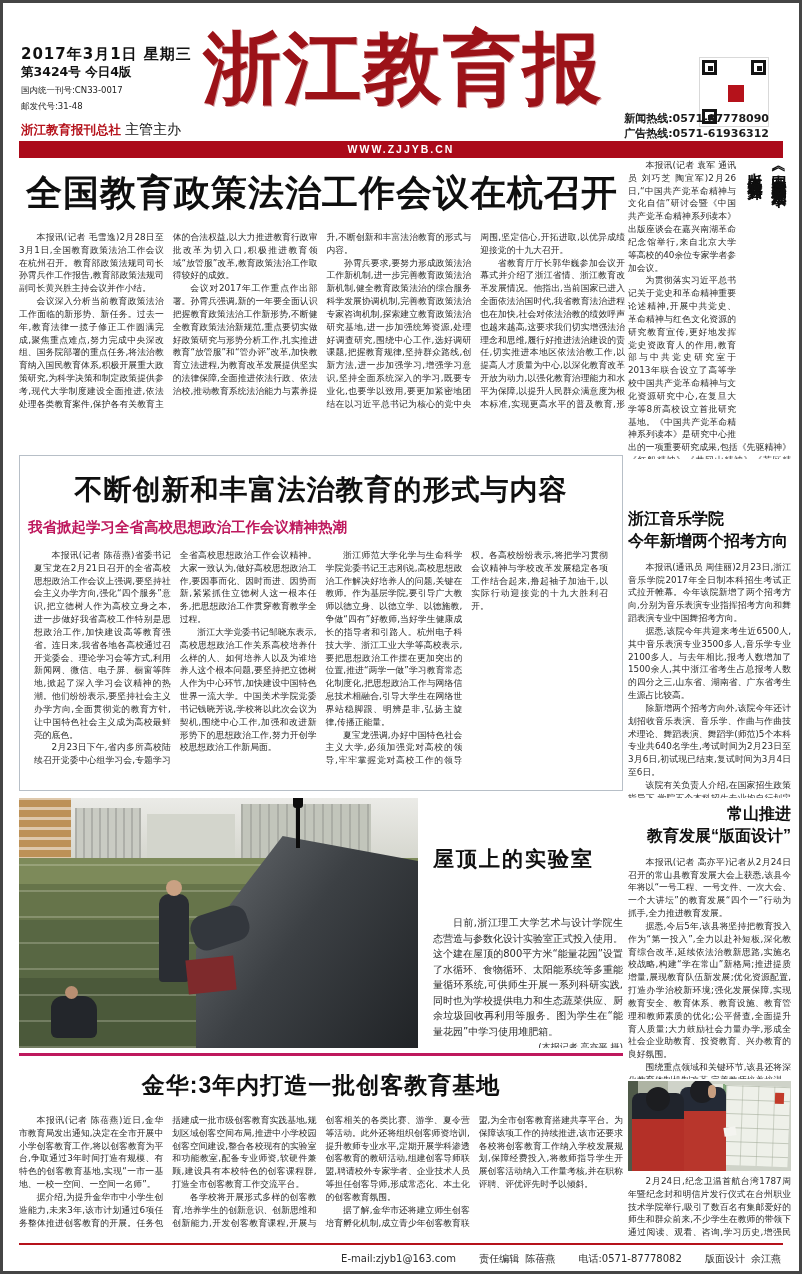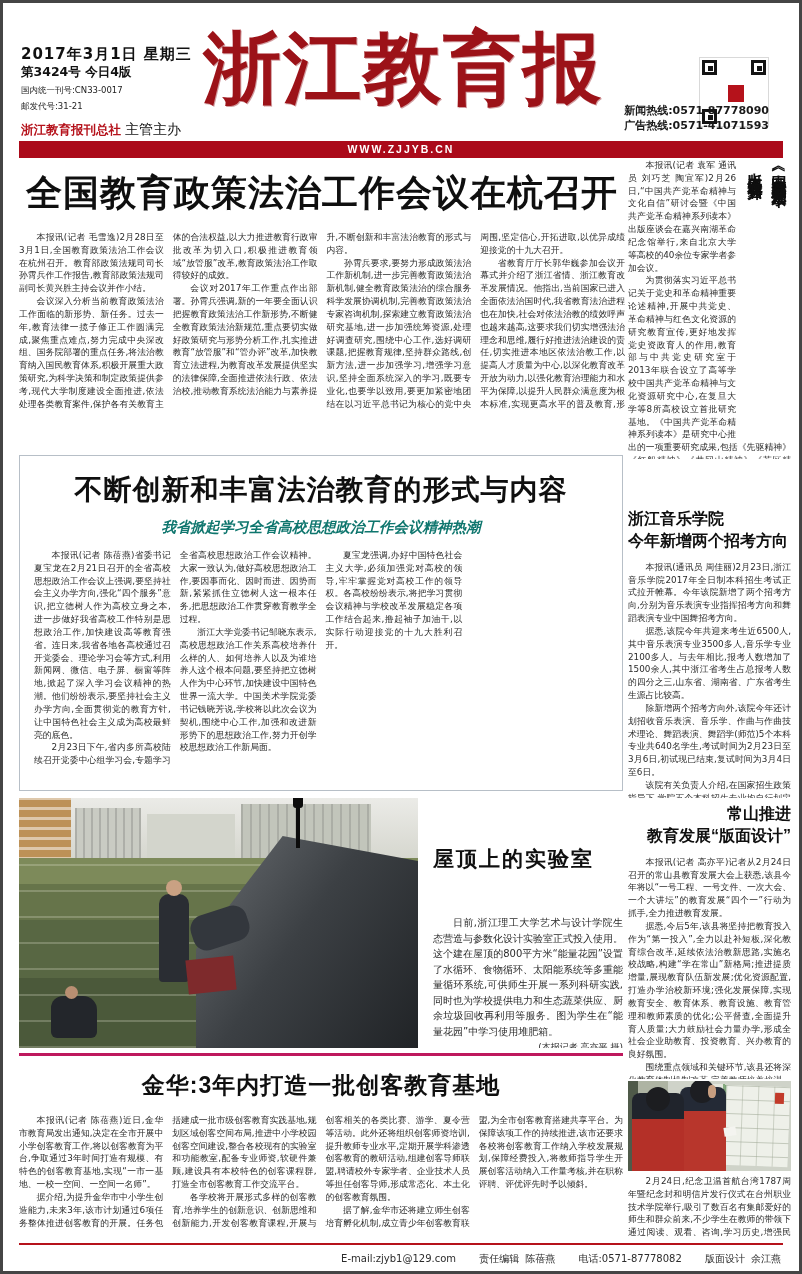--- a/index.html
+++ b/index.html
@@ -11,21 +11,21 @@
   .pub-info .d2{font-size:12.5px;font-weight:bold;}
   .pub-info .d3,.pub-info .d4{font-size:8.5px;margin-top:4px;color:#222;}
   .publisher{left:18px;top:118px;font-size:12.5px;font-weight:bold;color:#b5121b;}
   .publisher .suffix{font-size:14px;color:#111;font-weight:normal;margin-left:4px;font-family:Liberation Serif, serif;}
   .masthead-title{left:192px;top:20px;width:416px;text-align:center;font-family:"DejaVu Serif",serif;font-weight:bold;font-size:78px;line-height:1.15;color:#9c1218;letter-spacing:2px;text-shadow:1px 1px 0 rgba(140,10,18,.4);}
   .qr{right:30px;top:54px;width:68px;height:68px;border:1px solid #d9d9d9;background-color:#fff;background-image:repeating-linear-gradient(0deg,#161616 0 4px,#fff 4px 8px),repeating-linear-gradient(90deg,#161616 0 4px,#fff 4px 8px);background-blend-mode:lighten;}
   .qr .f{position:absolute;width:15px;height:15px;border:3px solid #141414;background:#fff;box-sizing:border-box;}
   .qr .f::after{content:"";position:absolute;left:3px;top:3px;width:5px;height:5px;background:#141414;}
   .qr .f.tl{left:2px;top:2px}.qr .f.tr{right:2px;top:2px}.qr .f.bl{left:2px;bottom:2px}
   .qr .c{position:absolute;left:26px;top:25px;width:16px;height:17px;background:#b5121b;border:2px solid #fff;}
-  .hotlines{right:30px;top:100px;text-align:right;font-size:11px;font-weight:bold;color:#1a1a1a;line-height:15px;}
+  .hotlines{right:30px;top:108px;text-align:right;font-size:11px;font-weight:bold;color:#1a1a1a;line-height:15px;}
   .site-bar{left:16px;right:16px;top:138px;height:17px;background:#ab0a1a;color:#fff;text-align:center;font-size:10.5px;font-weight:bold;letter-spacing:2px;line-height:17px;font-family:"Liberation Sans",sans-serif;}
   
   .bodytext{font-size:8.8px;line-height:1.46;color:#2b2b2b;text-align:justify;}
   .bodytext p{margin:0;text-indent:2em;}
   .cols4{column-count:4;column-gap:9px;column-fill:auto;overflow:hidden;}
   h1,h2,h3{font-family:"Liberation Sans","DejaVu Sans",sans-serif;color:#0f0f0f;}
   
   .lead-hl{left:16px;top:166px;width:606px;margin:0;text-align:center;font-size:36px;font-weight:900;letter-spacing:1px;}
   .lead-body{left:16px;top:228px;width:606px;height:192px;}
   
@@ -34,21 +34,21 @@
   .vtitle{float:right;writing-mode:vertical-rl;height:272px;margin:2px 0 6px 7px;font-family:"Liberation Sans",sans-serif;font-weight:bold;font-size:15px;letter-spacing:1.5px;color:#0f0f0f;}
   .vtitle span{display:block;line-height:24px;}
   .rb h3{margin:0 0 8px 0;font-size:16px;line-height:1.4;font-weight:800;}
   .rb h3 span{display:block;}
   .rb2{top:505px;height:290px;}
   .rb3{top:800px;height:276px;}
   .rb3 h3{text-align:right;}
   
   .mid-box{left:16px;top:452px;width:604px;height:336px;border:1px solid #b7bfc7;box-sizing:border-box;}
   .mid-hl{margin:15px 8px 0;text-align:center;font-size:28px;font-weight:900;letter-spacing:1px;}
-  .mid-sub{margin:9px 8px 0;text-align:center;font-size:14.5px;font-weight:bold;color:#0f766e;font-style:italic;}
+  .mid-sub{margin:9px 8px 0;text-align:left;font-size:14.5px;font-weight:bold;color:#be185d;}
   .mid-body{margin:12px 14px 0;height:220px;}
   
   .photo1{left:16px;top:795px;width:399px;height:250px;background:#cfd2c6;overflow:hidden;}
   .photo1 .sky{position:absolute;left:0;top:0;width:100%;height:60px;background:linear-gradient(#ebebe7,#d6d7cf);}
   .photo1 .bld{position:absolute;}
   .photo1 .bld1{left:0;top:0;width:52px;height:112px;background:#bd9157;background-image:repeating-linear-gradient(0deg,rgba(255,255,255,.5) 0 3px,transparent 3px 10px);}
   .photo1 .bld2{left:56px;top:10px;width:66px;height:50px;background:#c9cbc3;background-image:repeating-linear-gradient(90deg,rgba(90,90,90,.25) 0 2px,transparent 2px 8px);}
   .photo1 .bld3{left:128px;top:16px;width:88px;height:44px;background:#d3d5cc;}
   .photo1 .bld4{left:222px;top:6px;width:130px;height:54px;background:#c2c5bb;background-image:repeating-linear-gradient(90deg,rgba(80,80,80,.2) 0 2px,transparent 2px 9px);}
   .photo1 .green{position:absolute;left:0;top:60px;width:100%;height:190px;background:linear-gradient(#7d8a5a 0 26px,#66744a 26px 62px,#586743 62px 120px,#4b593a 120px);background-blend-mode:normal;}
@@ -91,35 +91,35 @@
 </style>
 </head>
 <body>
 
 <div class="page">
 
   <div class="abs pub-info">
     <div class="d1">2017年3月1日 星期三</div>
     <div class="d2">第3424号 今日4版</div>
     <div class="d3">国内统一刊号:CN33-0017</div>
-    <div class="d4">邮发代号:31-21</div>
+    <div class="d4">邮发代号:31-48</div>
   </div>
   <div class="abs publisher">
     <span>浙江教育报刊总社</span><span class="suffix">主管主办</span>
   </div>
   <div class="abs masthead-title">浙江教育报</div>
   <div class="abs qr">
     <div class="f tl"></div>
     <div class="f tr"></div>
     <div class="f bl"></div>
     <div class="c"></div>
   </div>
   <div class="abs hotlines">
     <div>新闻热线:0571-87778090</div>
-    <div>广告热线:0571-41071593</div>
+    <div>广告热线:0571-61936312</div>
   </div>
   <div class="abs site-bar">WWW.ZJJYB.CN</div>
 
   <h1 class="abs lead-hl">全国教育政策法治工作会议在杭召开</h1>
   <div class="abs lead-body bodytext cols4">
       <p>本报讯(记者 毛雪逸)2月28日至3月1日,全国教育政策法治工作会议在杭州召开。教育部政策法规司司长孙霄兵作工作报告,教育部政策法规司副司长黄兴胜主持会议并作小结。</p>
       <p>会议深入分析当前教育政策法治工作面临的新形势、新任务。过去一年,教育法律一揽子修正工作圆满完成,聚焦重点难点,努力完成中央深改组、国务院部署的重点任务,将法治教育纳入国民教育体系,积极开展重大政策研究,为科学决策和制定政策提供参考,现代大学制度建设全面推进,依法处理各类教育案件,保护各有关教育主体的合法权益,以大力推进教育行政审批改革为切入口,积极推进教育领域“放管服”改革,教育政策法治工作取得较好的成效。</p>
       <p>会议对2017年工作重点作出部署。孙霄兵强调,新的一年要全面认识把握教育政策法治工作新形势,不断健全教育政策法治新规范,重点要切实做好政策研究与形势分析工作,扎实推进教育“放管服”和“管办评”改革,加快教育立法进程,为教育改革发展提供坚实的法律保障,全面推进依法行政、依法治校,推动教育系统法治能力与素养提升,不断创新和丰富法治教育的形式与内容。</p>
       <p>孙霄兵要求,要努力形成政策法治工作新机制,进一步完善教育政策法治新机制,健全教育政策法治的综合服务科学发展协调机制,完善教育政策法治专家咨询机制,探索建立教育政策法治研究基地,进一步加强统筹资源,处理好调查研究,围绕中心工作,选好调研课题,把握教育规律,坚持群众路线,创新方法,进一步加强学习,增强学习意识,坚持全面系统深入的学习,既要专业化,也要学以致用,要更加紧密地团结在以习近平总书记为核心的党中央周围,坚定信心,开拓进取,以优异成绩迎接党的十九大召开。</p>
       <p>省教育厅厅长郭华巍参加会议开幕式并介绍了浙江省情、浙江教育改革发展情况。他指出,当前国家已进入全面依法治国时代,我省教育法治进程也在加快,社会对依法治教的绩效呼声也越来越高,这要求我们切实增强法治理念和思维,履行好推进法治建设的责任,切实推进本地区依法治教工作,以提高人才质量为中心,以深化教育改革开放为动力,以强化教育治理能力和水平为保障,以提升人民群众满意度为根本标准,实现更高水平的普及教育,形成更加公平的教育,提供更全面的优质教育,努力率先实现教育现代化。</p>
@@ -161,20 +161,21 @@
       </div>
   </div>
 
   <div class="abs mid-box">
     <h2 class="mid-hl">不断创新和丰富法治教育的形式与内容</h2>
     <div class="mid-sub">我省掀起学习全省高校思想政治工作会议精神热潮</div>
     <div class="mid-body bodytext cols4">
         <p>本报讯(记者 陈蓓燕)省委书记夏宝龙在2月21日召开的全省高校思想政治工作会议上强调,要坚持社会主义办学方向,强化“四个服务”意识,把立德树人作为高校立身之本,进一步做好我省高校工作特别是思想政治工作,加快建设高等教育强省。连日来,我省各地各高校通过召开党委会、理论学习会等方式,利用新闻网、微信、电子屏、橱窗等阵地,掀起了深入学习会议精神的热潮。他们纷纷表示,要坚持社会主义办学方向,全面贯彻党的教育方针,让中国特色社会主义成为高校最鲜亮的底色。</p>
         <p>2月23日下午,省内多所高校陆续召开党委中心组学习会,专题学习全省高校思想政治工作会议精神。大家一致认为,做好高校思想政治工作,要因事而化、因时而进、因势而新,紧紧抓住立德树人这一根本任务,把思想政治工作贯穿教育教学全过程。</p>
         <p>浙江大学党委书记邹晓东表示,高校思想政治工作关系高校培养什么样的人、如何培养人以及为谁培养人这个根本问题,要坚持把立德树人作为中心环节,加快建设中国特色世界一流大学。中国美术学院党委书记钱晓芳说,学校将以此次会议为契机,围绕中心工作,加强和改进新形势下的思想政治工作,努力开创学校思想政治工作新局面。</p>
+        <p>浙江师范大学化学与生命科学学院党委书记王志刚说,高校思想政治工作解决好培养人的问题,关键在教师。作为基层学院,要引导广大教师以德立身、以德立学、以德施教,争做“四有”好教师,当好学生健康成长的指导者和引路人。杭州电子科技大学、浙江工业大学等高校表示,要把思想政治工作摆在更加突出的位置,推进“两学一做”学习教育常态化制度化,把思想政治工作与网络信息技术相融合,引导大学生在网络世界站稳脚跟、明辨是非,弘扬主旋律,传播正能量。</p>
         <p>夏宝龙强调,办好中国特色社会主义大学,必须加强党对高校的领导,牢牢掌握党对高校工作的领导权。各高校纷纷表示,将把学习贯彻会议精神与学校改革发展稳定各项工作结合起来,撸起袖子加油干,以实际行动迎接党的十九大胜利召开。</p>
       </div>
   </div>
 
   <div class="abs photo1">
     <div class="sky"></div>
     <div class="bld bld1"></div>
     <div class="bld bld2"></div>
     <div class="bld bld3"></div>
     <div class="bld bld4"></div>
@@ -212,19 +213,19 @@
     <div class="stu1"></div>
     <div class="paper"></div>
   </div>
   <div class="abs caption2">
     <p>2月24日,纪念卫温首航台湾1787周年暨纪念封和明信片发行仪式在台州职业技术学院举行,吸引了数百名有集邮爱好的师生和群众前来,不少学生在教师的带领下通过阅读、观看、咨询,学习历史,增强民族自信心。图为活动现场。</p>
 
   </div>
 
   <div class="abs foot-line"></div>
   <div class="abs footer">
-    <span style="margin-left:0;">E-mail:zjyb1@129.com</span>
+    <span style="margin-left:0;">E-mail:zjyb1@163.com</span>
     <span>责任编辑</span><span style="margin-left:6px;">陈蓓燕</span>
     <span>电话:0571-87778082</span>
     <span>版面设计</span><span style="margin-left:6px;">余江燕</span>
   </div>
 
 </div>
 
 </body></html>

